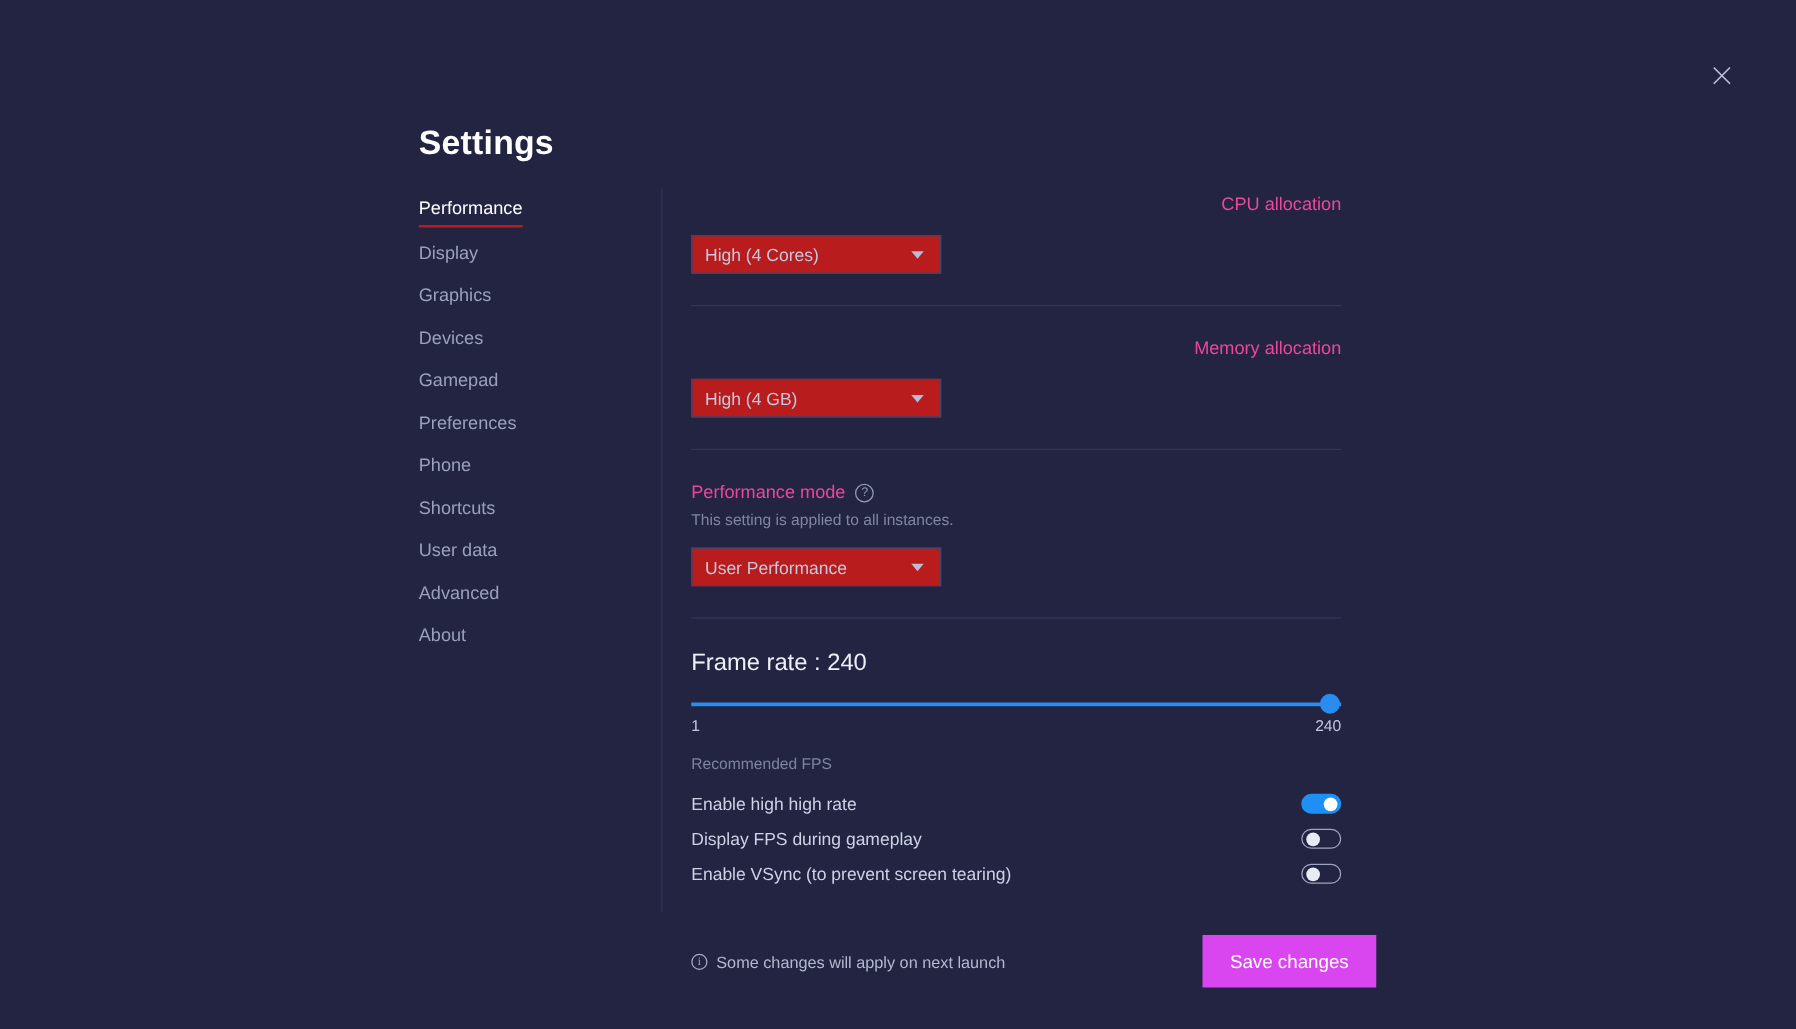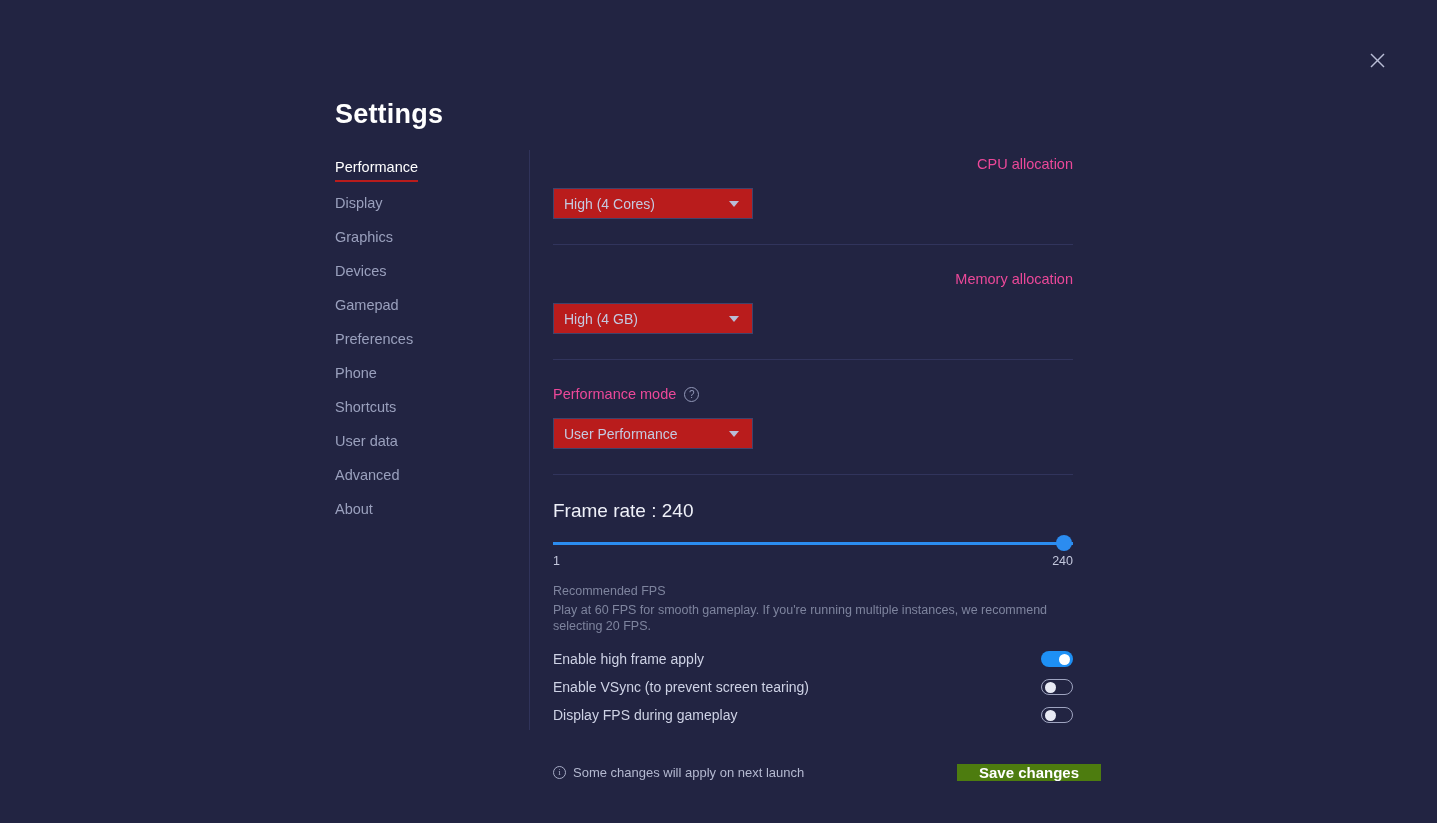--- a/index.html
+++ b/index.html
@@ -253,27 +253,27 @@
     border: 1px solid #a7acc6;
     border-radius: 50%;
     font-size: 9px;
     line-height: 11px;
     text-align: center;
     color: #a7acc6;
     flex: none;
     font-family: "Liberation Serif", serif;
   }
   .save-btn {
-    background: #4d7c0f;
+    background: #d946ef;
     color: #ffffff;
     font-size: 15px;
-    font-weight: bold;
+    font-weight: normal;
     border: none;
     padding: 0 22px;
-    height: 17px;
+    height: 42px;
     cursor: pointer;
     font-family: "Liberation Sans", sans-serif;
   }
 </style>
 </head>
 <body>
 
 <div class="close-btn">
   <svg width="15" height="15" viewBox="0 0 15 15">
     <line x1="1" y1="1" x2="14" y2="14" stroke="#b9bdd6" stroke-width="1.4"></line>
@@ -321,62 +321,62 @@
   </div>
 
   <div class="h-divider"></div>
   <div class="sec-spacer"></div>
 
   <div>
     <div class="label-row">
       <span class="field-label">Performance mode</span>
       <span class="help-icon">?</span>
     </div>
+    <div class="sub-note">This setting is applied to all instances.</div>
     <div class="select">
       <span class="select-value">User Performance</span>
       <span class="caret"></span>
     </div>
   </div>
 
   <div class="h-divider"></div>
   <div class="sec-spacer"></div>
 
   <div class="slider-block">
     <div class="slider-title">Frame rate : 240</div>
     <div class="slider-track-wrap">
       <div class="slider-track"></div>
       <div class="slider-thumb"></div>
     </div>
     <div class="slider-ends">
       <span>1</span>
       <span>240</span>
     </div>
     <div class="rec-head">Recommended FPS</div>
-    <div class="rec-body">Play at 60 FPS for smooth gameplay. If you're running multiple instances, we recommend selecting 20 FPS.</div>
   </div>
 
   <div style="margin-top:11px">
     <div class="toggle-row">
-      <span class="toggle-label">Enable high frame apply</span>
+      <span class="toggle-label">Enable high high rate</span>
       <span class="switch on">
+          <span class="knob"></span>
+        </span>
+    </div>
+    <div class="toggle-row">
+      <span class="toggle-label">Display FPS during gameplay</span>
+      <span class="switch off">
           <span class="knob"></span>
         </span>
     </div>
     <div class="toggle-row">
       <span class="toggle-label">Enable VSync (to prevent screen tearing)</span>
       <span class="switch off">
           <span class="knob"></span>
         </span>
     </div>
-    <div class="toggle-row">
-      <span class="toggle-label">Display FPS during gameplay</span>
-      <span class="switch off">
-          <span class="knob"></span>
-        </span>
-    </div>
   </div>
 
   <div class="footer">
     <div class="footer-note">
       <span class="info-icon">i</span>
       <span>Some changes will apply on next launch</span>
     </div>
     <button class="save-btn">Save changes</button>
   </div>
 

